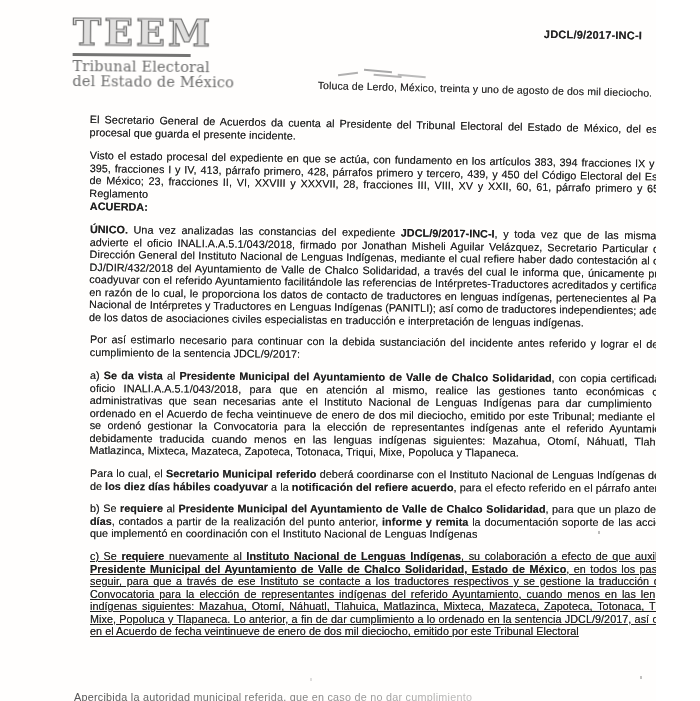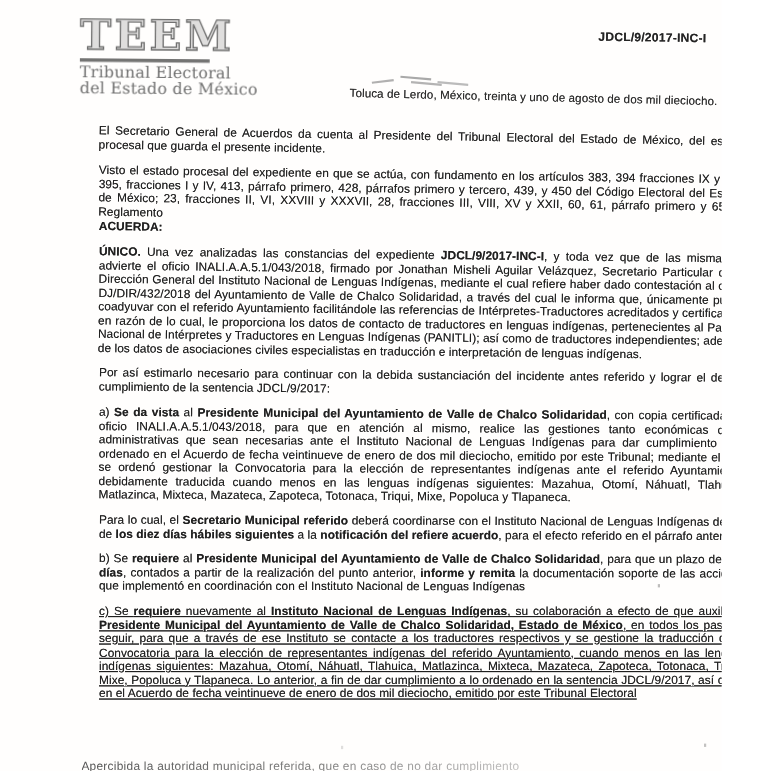--- a/index.html
+++ b/index.html
@@ -182,21 +182,21 @@
 
   <div class="date-line">Toluca de Lerdo, México, treinta y uno de agosto de dos mil dieciocho.</div>
 
   <div class="body-block">
     <div class="para r1">El Secretario General de Acuerdos da cuenta al Presidente del Tribunal Electoral del Estado de México, del estado procesal que guarda el presente incidente.</div>
     <div class="para r2 tight">Visto el estado procesal del expediente en que se actúa, con fundamento en los artículos 383, 394 fracciones IX y XIX, 395, fracciones I y IV, 413, párrafo primero, 428, párrafos primero y tercero, 439, y 450 del Código Electoral del Estado de México; 23, fracciones II, VI, XXVIII y XXXVII, 28, fracciones III, VIII, XV y XXII, 60, 61, párrafo primero y 65 del Reglamento</div>
     <div class="para r2 acuerda">ACUERDA:</div>
     <div class="para r3"><b>ÚNICO.</b> Una vez analizadas las constancias del expediente <b>JDCL/9/2017-INC-I</b>, y toda vez que de las mismas se advierte el oficio INALI.A.A.5.1/043/2018, firmado por Jonathan Misheli Aguilar Velázquez, Secretario Particular de la Dirección General del Instituto Nacional de Lenguas Indígenas, mediante el cual refiere haber dado contestación al oficio DJ/DIR/432/2018 del Ayuntamiento de Valle de Chalco Solidaridad, a través del cual le informa que, únicamente puede coadyuvar con el referido Ayuntamiento facilitándole las referencias de Intérpretes-Traductores acreditados y certificados; en razón de lo cual, le proporciona los datos de contacto de traductores en lenguas indígenas, pertenecientes al Padrón Nacional de Intérpretes y Traductores en Lenguas Indígenas (PANITLI); así como de traductores independientes; además de los datos de asociaciones civiles especialistas en traducción e interpretación de lenguas indígenas.</div>
     <div class="para r4">Por así estimarlo necesario para continuar con la debida sustanciación del incidente antes referido y lograr el debido cumplimiento de la sentencia JDCL/9/2017:</div>
     <div class="para r5">a) <b>Se da vista</b> al <b>Presidente Municipal del Ayuntamiento de Valle de Chalco Solidaridad</b>, con copia certificada del oficio INALI.A.A.5.1/043/2018, para que en atención al mismo, realice las gestiones tanto económicas como administrativas que sean necesarias ante el Instituto Nacional de Lenguas Indígenas para dar cumplimiento a lo ordenado en el Acuerdo de fecha veintinueve de enero de dos mil dieciocho, emitido por este Tribunal; mediante el cual se ordenó gestionar la Convocatoria para la elección de representantes indígenas ante el referido Ayuntamiento, debidamente traducida cuando menos en las lenguas indígenas siguientes: Mazahua, Otomí, Náhuatl, Tlahuica, Matlazinca, Mixteca, Mazateca, Zapoteca, Totonaca, Triqui, Mixe, Popoluca y Tlapaneca.</div>
-    <div class="para r6">Para lo cual, el <b>Secretario Municipal referido</b> deberá coordinarse con el Instituto Nacional de Lenguas Indígenas dentro de <b>los diez días hábiles siguientes</b> a la <b>notificación del refiere acuerdo</b>, para el efecto referido en el párrafo anterior.</div>
+    <div class="para r6">Para lo cual, el <b>Secretario Municipal referido</b> deberá coordinarse con el Instituto Nacional de Lenguas Indígenas dentro de <b>los diez días hábiles coadyuvar</b> a la <b>notificación del refiere acuerdo</b>, para el efecto referido en el párrafo anterior.</div>
     <div class="para r7">b) Se <b>requiere</b> al <b>Presidente Municipal del Ayuntamiento de Valle de Chalco Solidaridad</b>, para que un plazo de <b>dos días</b>, contados a partir de la realización del punto anterior, <b>informe y remita</b> la documentación soporte de las acciones que implementó en coordinación con el Instituto Nacional de Lenguas Indígenas</div>
     <div class="para r8">c) Se <b>requiere</b> nuevamente al <b>Instituto Nacional de Lenguas Indígenas</b>, su colaboración a efecto de que auxilie al <b>Presidente Municipal del Ayuntamiento de Valle de Chalco Solidaridad, Estado de México</b>, en todos los pasos a seguir, para que a través de ese Instituto se contacte a los traductores respectivos y se gestione la traducción de la Convocatoria para la elección de representantes indígenas del referido Ayuntamiento, cuando menos en las lenguas indígenas siguientes: Mazahua, Otomí, Náhuatl, Tlahuica, Matlazinca, Mixteca, Mazateca, Zapoteca, Totonaca, Triqui, Mixe, Popoluca y Tlapaneca. Lo anterior, a fin de dar cumplimiento a lo ordenado en la sentencia JDCL/9/2017, así como en el Acuerdo de fecha veintinueve de enero de dos mil dieciocho, emitido por este Tribunal Electoral</div>
   </div>
 
   <div class="footer-cut">Apercibida la autoridad municipal referida, que en caso de no dar cumplimiento</div>
 
   <div class="scan-line thin"></div>
   <div class="scan-line thick"></div>
   <div class="specks"></div>
 

